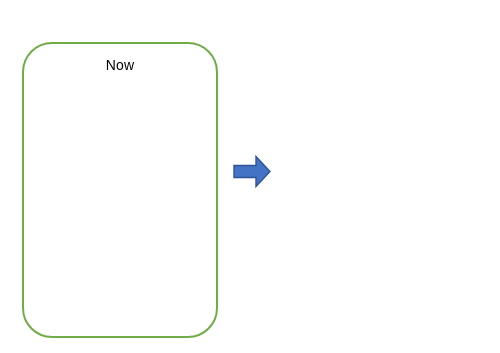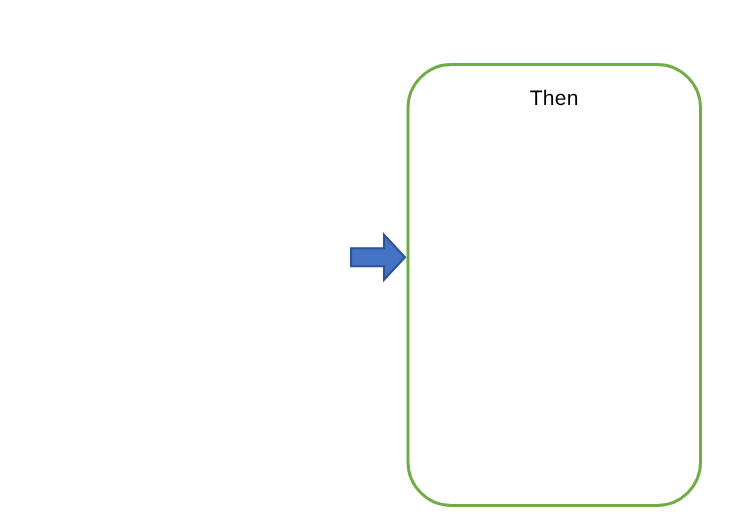--- a/index.html
+++ b/index.html
@@ -71,24 +71,24 @@
     width: 40px;
     height: 33px;
     overflow: visible;
   }
 </style>
 </head>
 <body>
 
 <div id="canvas">
 
+  <div class="shape-box" id="box-now" style="border-color:#70AD47">
+    <div class="box-label">Now</div>
+  </div>
 
   <div id="arrow-connector">
     <svg viewBox="0 0 40 33" xmlns="http://www.w3.org/2000/svg">
       <polygon points="2,10.5 24,10.5 24,1.5 38,16.5 24,31.5 24,22.5 2,22.5" fill="#4472C4" stroke="#2E5496" stroke-width="1.4" stroke-linejoin="miter"></polygon>
     </svg>
   </div>
 
-  <div class="shape-box" id="box-then" style="border-color:#70AD47">
-    <div class="box-label">Then</div>
-  </div>
 
 </div>
 
 </body></html>

